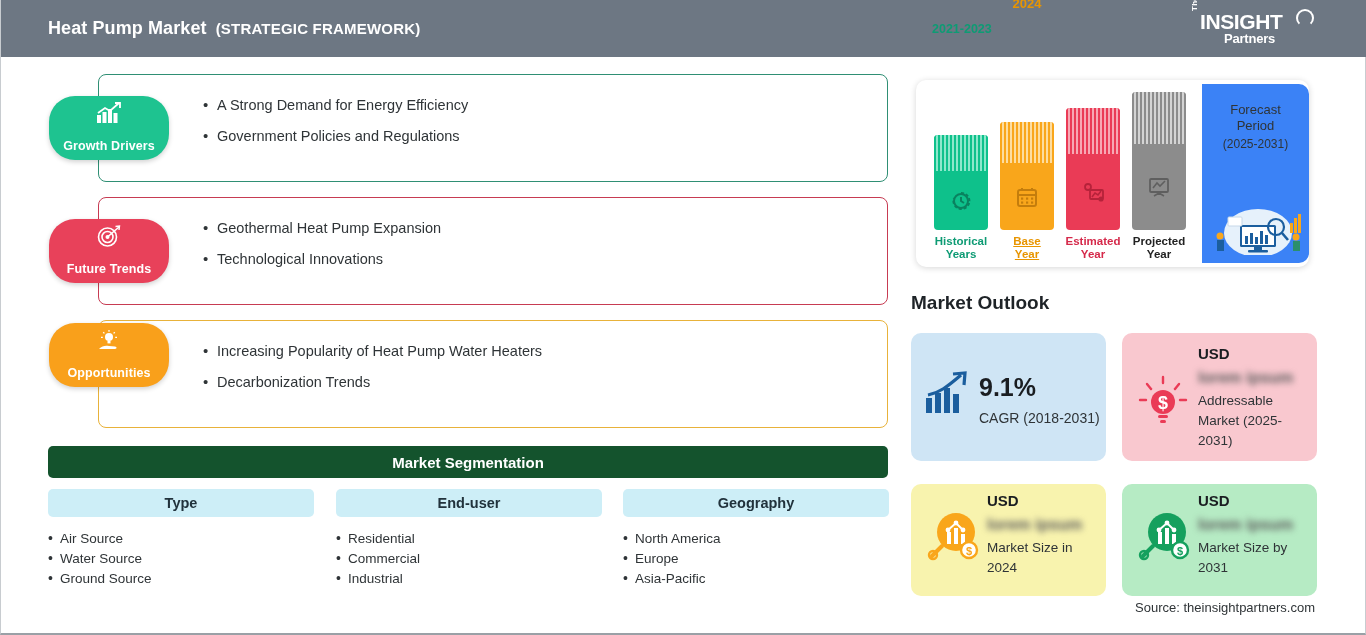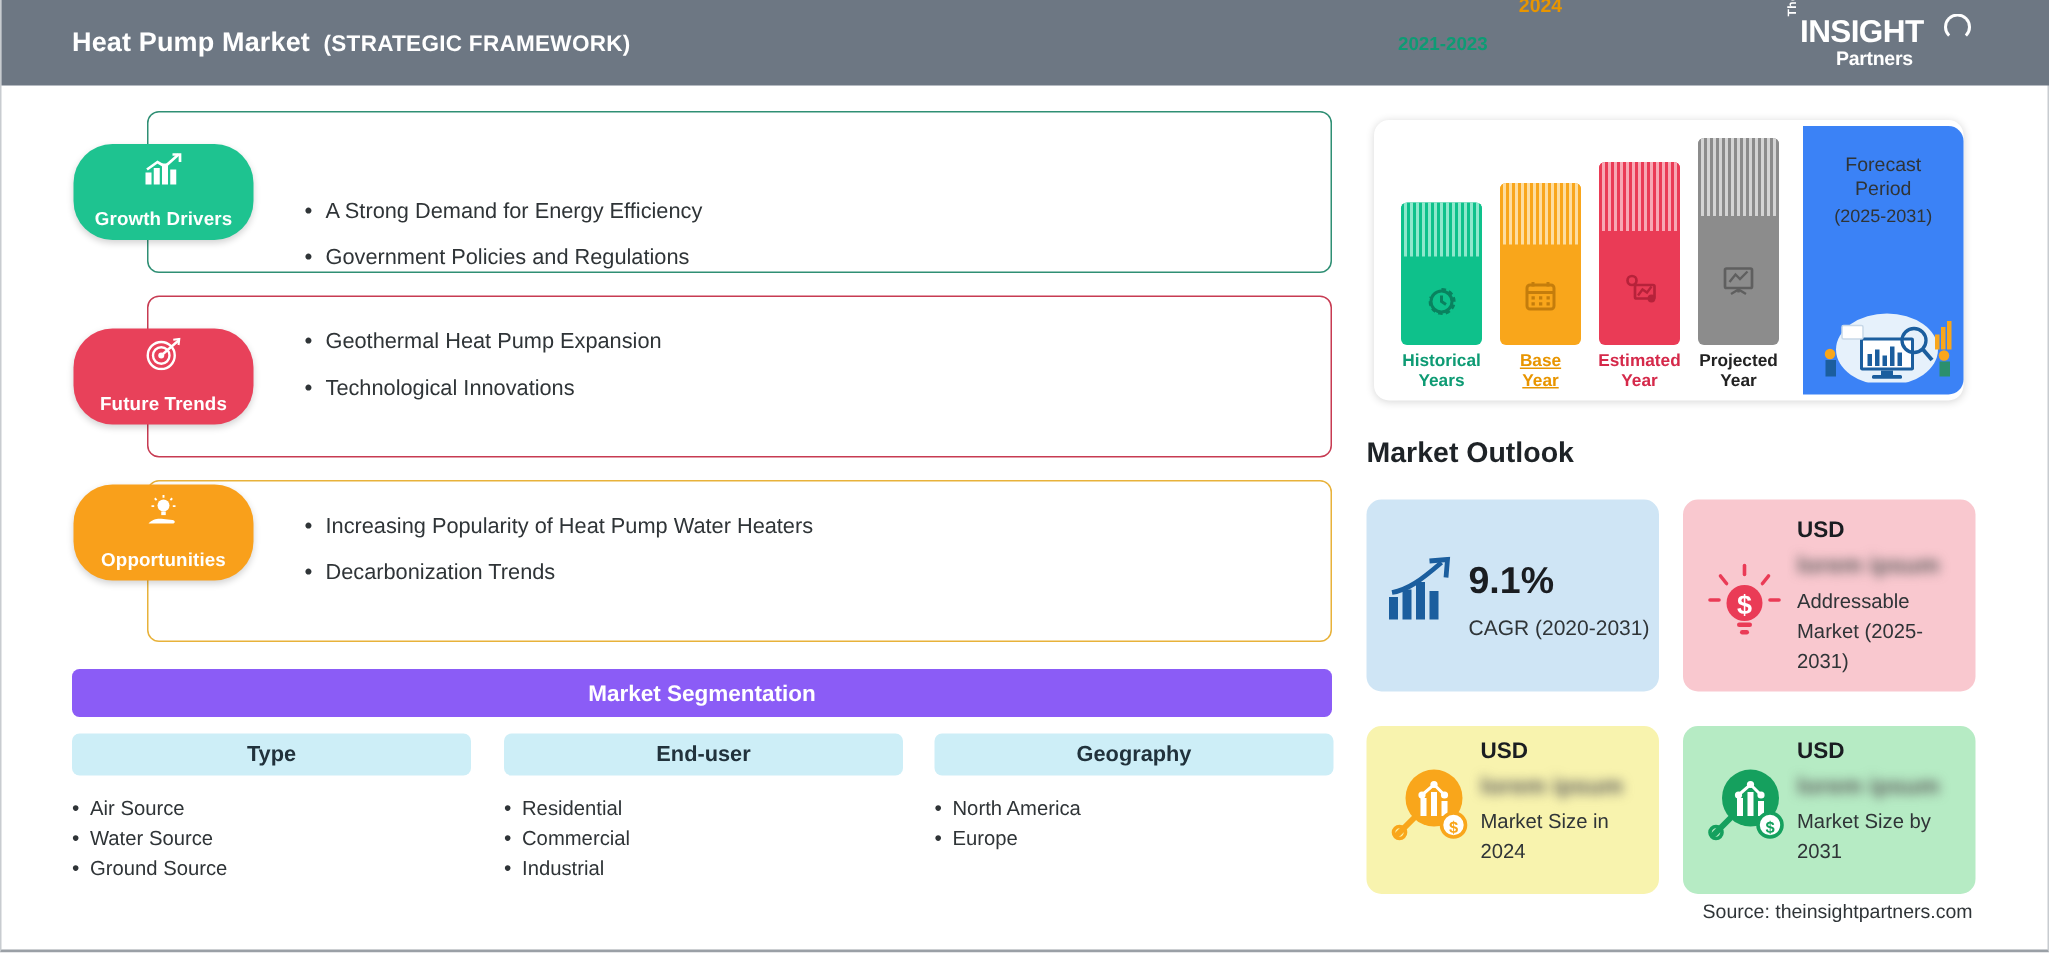--- a/index.html
+++ b/index.html
@@ -106,21 +106,21 @@
     width: 26px; height: 22px;
   }
   .badge.green  { background: #1ec390; }
   .badge.red    { background: #e8415a; }
   .badge.orange { background: #f9a01b; }
 
   
   .seg-header {
     position: absolute; left: 47px; top: 446px;
     width: 840px; height: 32px;
-    background: #8b5cf6; border-radius: 5px;
+    background: #14532d; border-radius: 5px;
     display: flex; align-items: center; justify-content: center;
     color: #ffffff; font-size: 15px; font-weight: bold;
   }
   .seg-col { position: absolute; top: 489px; width: 266px; }
   .seg-col-1 { left: 47px; }
   .seg-col-2 { left: 335px; }
   .seg-col-3 { left: 622px; }
   .seg-col-head {
     height: 28px; background: #cdeef7; border-radius: 5px;
     display: flex; align-items: center; justify-content: center;
@@ -238,21 +238,21 @@
     </div>
     <div class="logo">
       <span class="logo-the">The</span>
       <span class="logo-insight">INSIGHT</span>
       <span class="logo-partners">Partners</span>
       <span class="logo-swoosh"></span>
     </div>
   </div>
 
   <div class="driver-box green" style="top:74px;height:108px;">
-    <div class="driver-bullets" style="top:22px;margin-top:36px;">
+    <div class="driver-bullets" style="top:22px;">
       <ul>
         <li>A Strong Demand for Energy Efficiency</li>
         <li>Government Policies and Regulations</li>
       </ul>
     </div>
   </div>
   <div class="badge green" style="left:48px;top:96px;">
     <span class="badge-icon">
       <svg viewBox="0 0 26 22" width="26" height="22">
         <rect x="1" y="13" width="4" height="8" fill="#fff"></rect>
@@ -339,20 +339,21 @@
     </ul>
   </div>
 
   <div class="seg-col seg-col-3">
     <div class="seg-col-head">
       <span>Geography</span>
     </div>
     <ul>
       <li>North America</li>
       <li>Europe</li>
+      <li>Asia-Pacific</li>
     </ul>
   </div>
 
   <div class="forecast-card">
     <div class="fc-bars">
 
       <div class="fc-bar-group" style="left:0px;">
         <span class="fc-year" style="top:-113px;color:#0e9b74;font-size:12.5px;">2021-2023</span>
         <div class="fc-bar" style="height:95px;background:#0ec18b;">
           <div class="fc-bar-stripe" style="background:repeating-linear-gradient(90deg,#0ec18b 0 2px,#8ee8cc 2px 4px);"></div>
@@ -484,21 +485,21 @@
       <svg viewBox="0 0 48 44" width="48" height="44">
         <rect x="1" y="27" width="6" height="15" fill="#1b5e9e"></rect>
         <rect x="10" y="22" width="6" height="20" fill="#1b5e9e"></rect>
         <rect x="19" y="17" width="6" height="25" fill="#1b5e9e"></rect>
         <rect x="28" y="23" width="6" height="19" fill="#1b5e9e"></rect>
         <path d="M3 24 C14 22 22 16 36 4" stroke="#1b5e9e" stroke-width="3.2" fill="none"></path>
         <path d="M28 3 L40 2 L39 14" stroke="#1b5e9e" stroke-width="3.2" fill="none"></path>
       </svg>
     </span>
     <div class="ol-cagr-value">9.1%</div>
-    <div class="ol-cagr-label">CAGR (2020-2031)</div>
+    <div class="ol-cagr-label">CAGR (2018-2031)</div>
   </div>
 
   <div class="ol-card ol-addr">
     <span class="ol-icon">
       <svg viewBox="0 0 54 52" width="54" height="52">
         <g stroke="#ea3b56" stroke-width="2.4" stroke-linecap="round">
           <path d="M27 2 L27 8"></path>
             <path d="M11 9 L15 14"></path>
             <path d="M43 9 L39 14"></path>
           <path d="M4 25 L10 25"></path>

